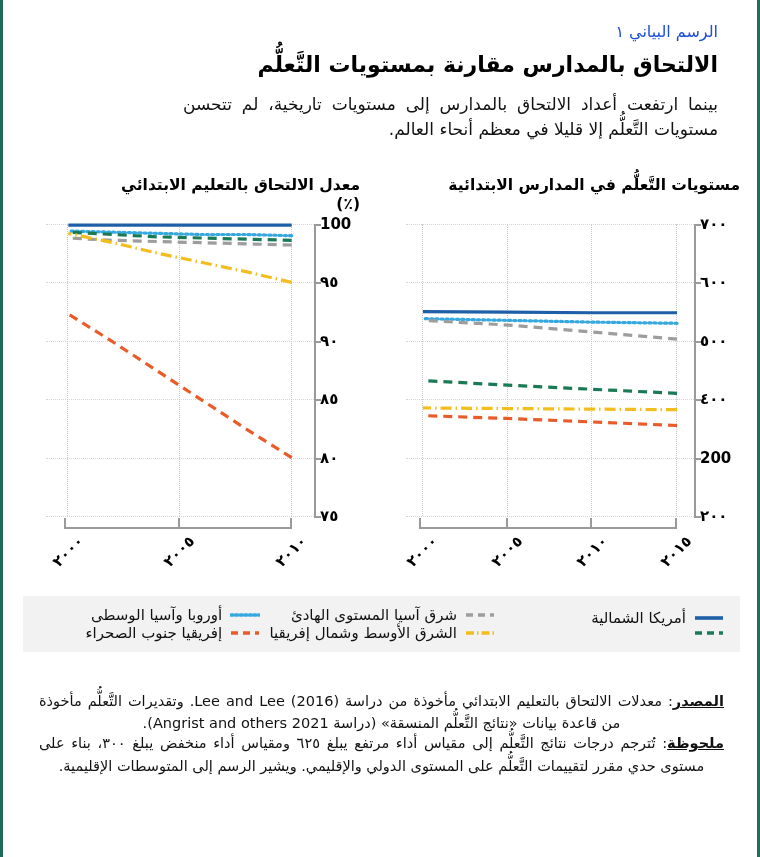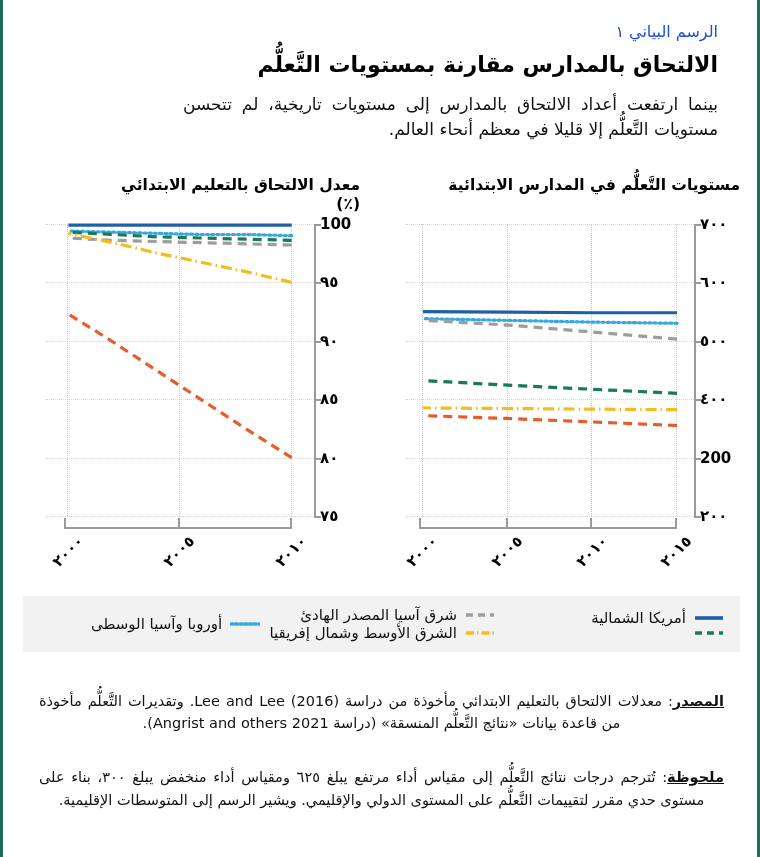--- a/index.html
+++ b/index.html
@@ -106,21 +106,21 @@
   .legkey{width:30px;height:12px;flex:0 0 30px;}
   .legtxt{font-size:15px;color:#111;white-space:nowrap;}
 
   
   .src{
     position:absolute;top:690px;right:36px;left:36px;
     font-size:14.5px;color:#111;line-height:1.55;
     text-align:justify;text-align-last:center;
   }
   .note{
-    position:absolute;top:766px;right:36px;left:36px;
+    position:absolute;top:732px;right:36px;left:36px;
     font-size:14.5px;color:#111;line-height:1.6;
     text-align:justify;text-align-last:center;
   }
   .src b,.note b{font-weight:bold;text-decoration:underline;}
 </style>
 </head>
 <body>
 
 <div id="page">
   <div class="edge-rule"></div>
@@ -241,35 +241,41 @@
           <svg class="legkey" width="30" height="12">
             <line x1="1" y1="6" x2="29" y2="6" stroke="#1a7a55" stroke-width="3.6" stroke-linecap="butt" stroke-dasharray="7 5"></line>
           </svg>
         </div>
       </div>
       <div class="legcol c2">
         <div class="legitem">
           <svg class="legkey" width="30" height="12">
             <line x1="1" y1="6" x2="29" y2="6" stroke="#9d9d9d" stroke-width="3.6" stroke-linecap="butt" stroke-dasharray="7 5"></line>
           </svg>
-          <span class="legtxt">شرق آسيا المصدر الهادئ</span>
+          <span class="legtxt">شرق آسيا المستوى الهادئ</span>
         </div>
         <div class="legitem">
           <svg class="legkey" width="30" height="12">
             <line x1="1" y1="6" x2="29" y2="6" stroke="#f2bd1d" stroke-width="3.6" stroke-linecap="butt" stroke-dasharray="8 3 1.5 3"></line>
           </svg>
           <span class="legtxt">الشرق الأوسط وشمال إفريقيا</span>
         </div>
       </div>
       <div class="legcol c3">
         <div class="legitem">
           <svg class="legkey" width="30" height="12">
             <line x1="1" y1="6" x2="29" y2="6" stroke="#35a8e0" stroke-width="3.6" stroke-linecap="round" stroke-dasharray="2 2.6"></line>
           </svg>
           <span class="legtxt">أوروبا وآسيا الوسطى</span>
+        </div>
+        <div class="legitem">
+          <svg class="legkey" width="30" height="12">
+            <line x1="1" y1="6" x2="29" y2="6" stroke="#ea5b2a" stroke-width="3.6" stroke-linecap="butt" stroke-dasharray="7 5"></line>
+          </svg>
+          <span class="legtxt">إفريقيا جنوب الصحراء</span>
         </div>
       </div>
     </div>
 
   <div class="src">
     <b>المصدر</b><span>: معدلات الالتحاق بالتعليم الابتدائي مأخوذة من دراسة Lee and Lee (2016). وتقديرات التَّعلُّم مأخوذة من قاعدة بيانات «نتائج التَّعلُّم المنسقة» (دراسة Angrist and others 2021).</span>
   </div>
 
   <div class="note">
     <b>ملحوظة</b><span>: تُترجم درجات نتائج التَّعلُّم إلى مقياس أداء مرتفع يبلغ ٦٢٥ ومقياس أداء منخفض يبلغ ٣٠٠، بناء على مستوى حدي مقرر لتقييمات التَّعلُّم على المستوى الدولي والإقليمي. ويشير الرسم إلى المتوسطات الإقليمية.</span>

